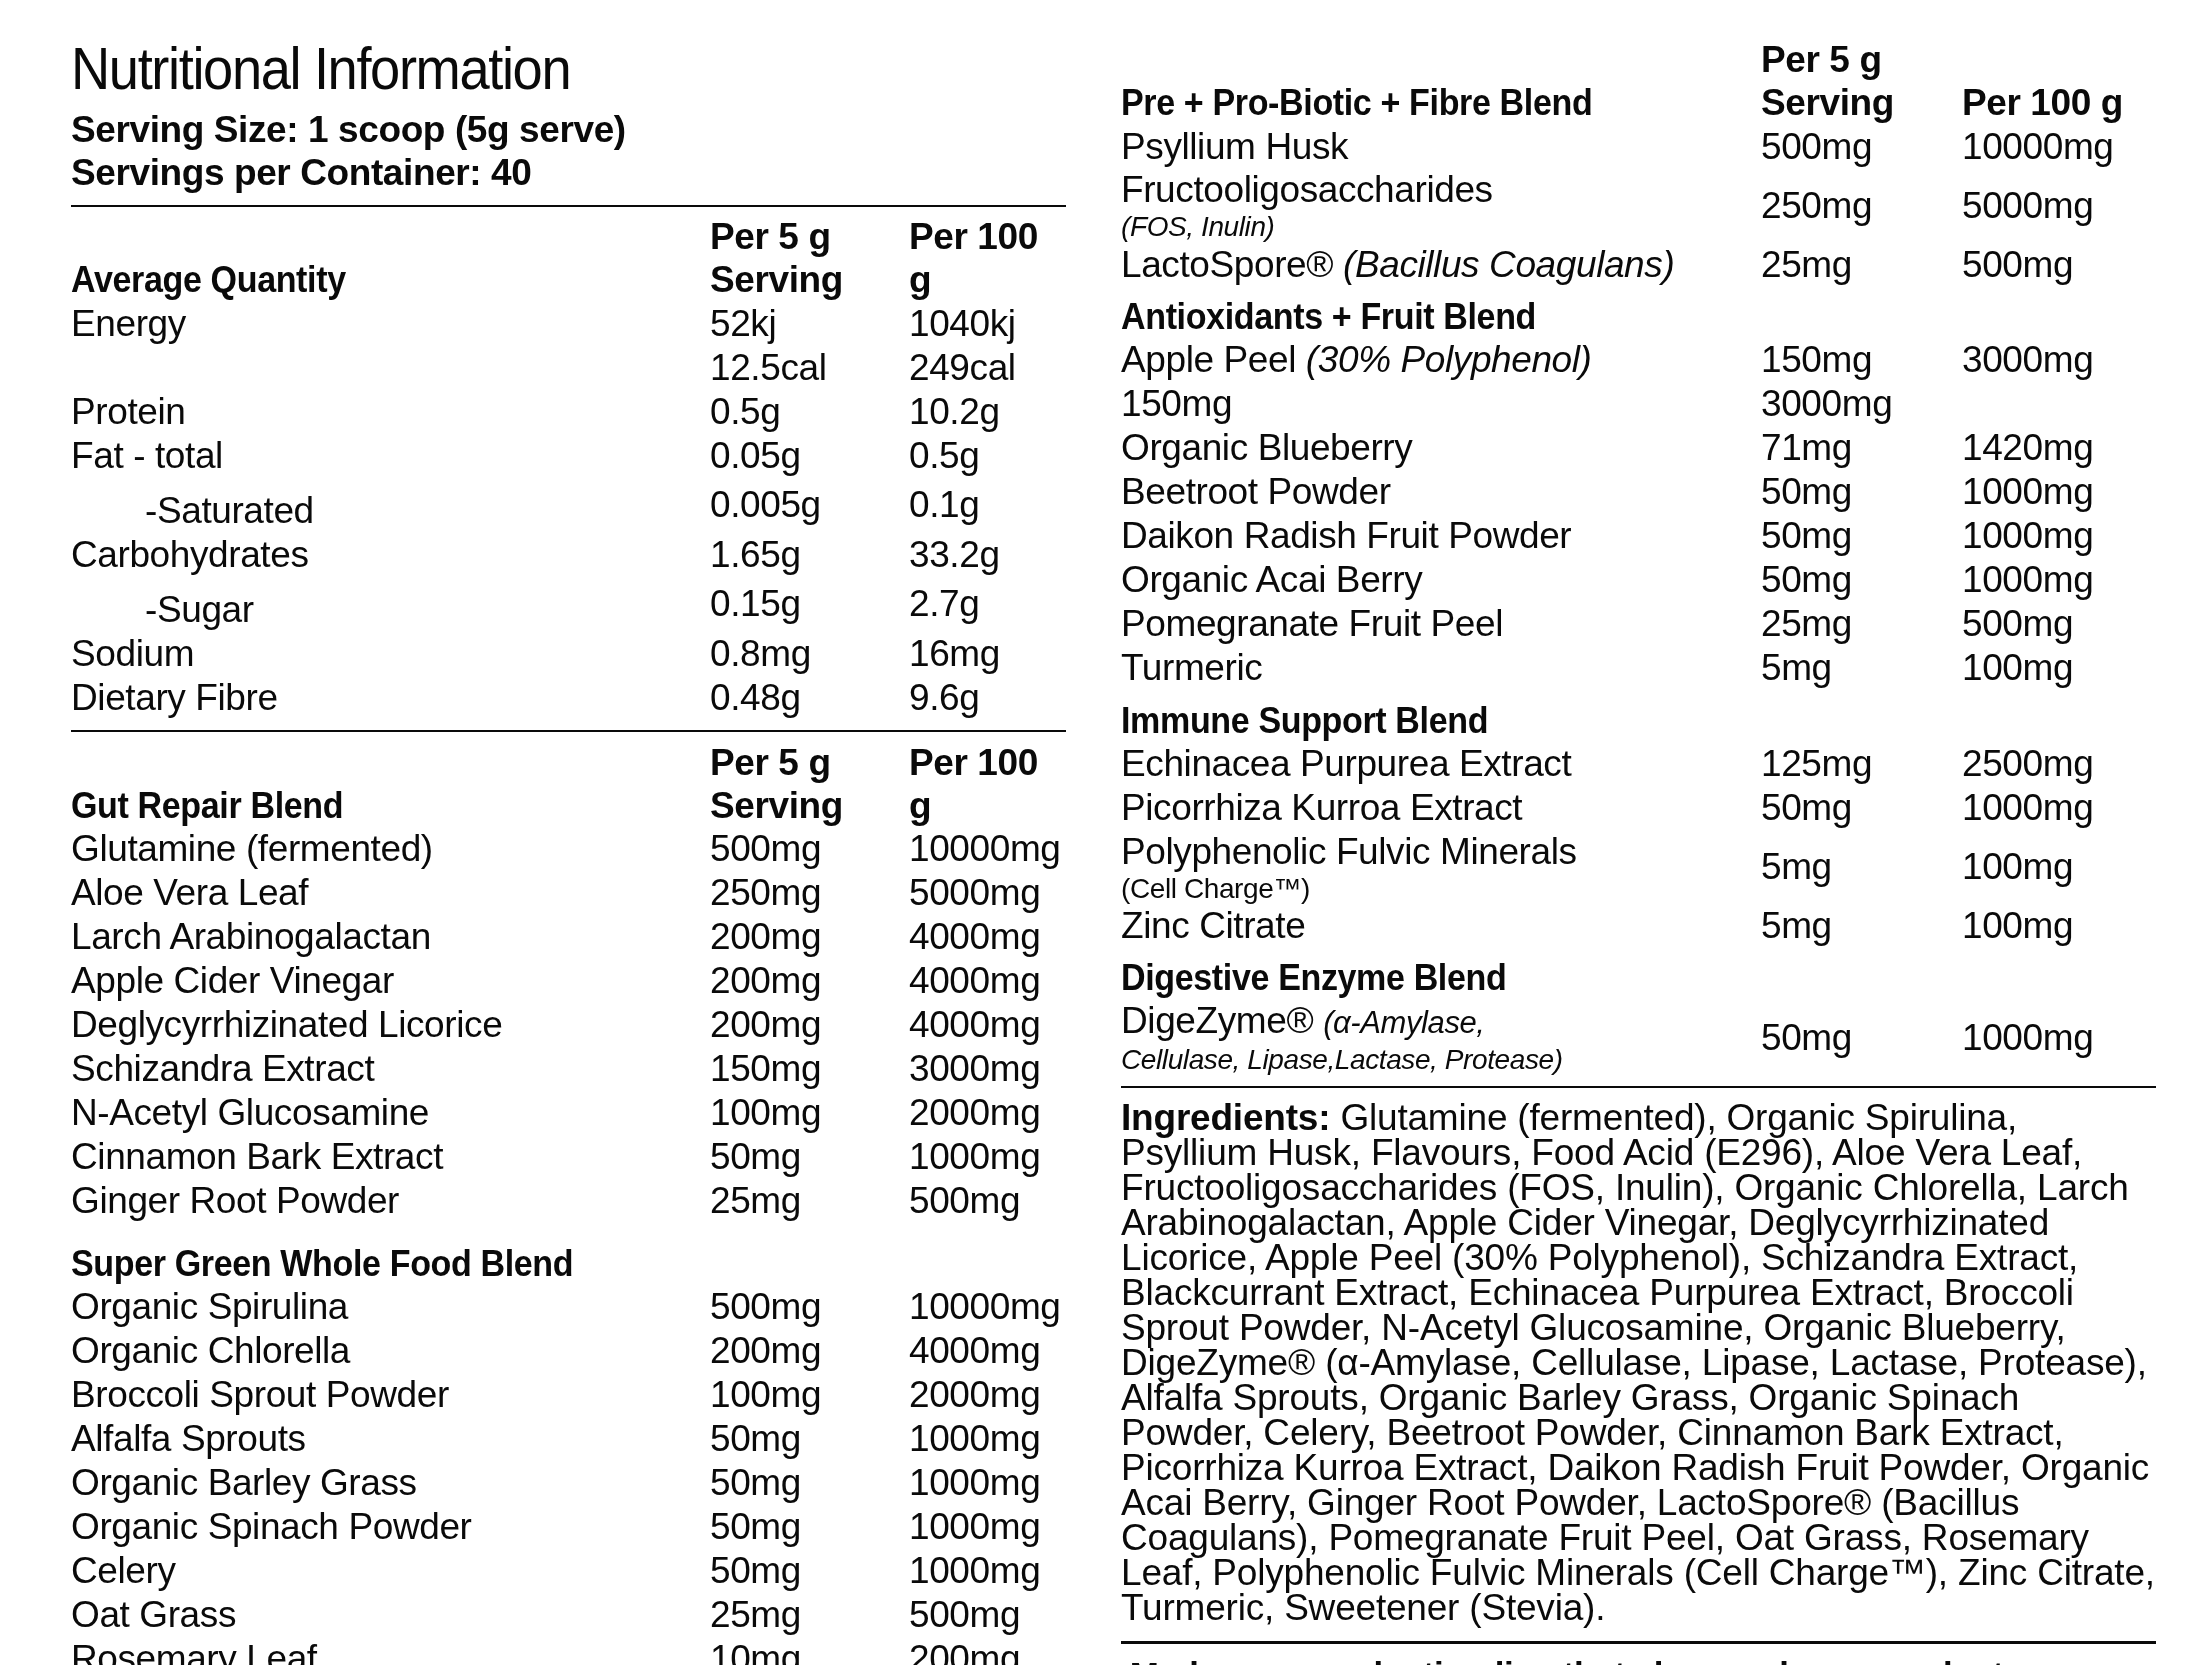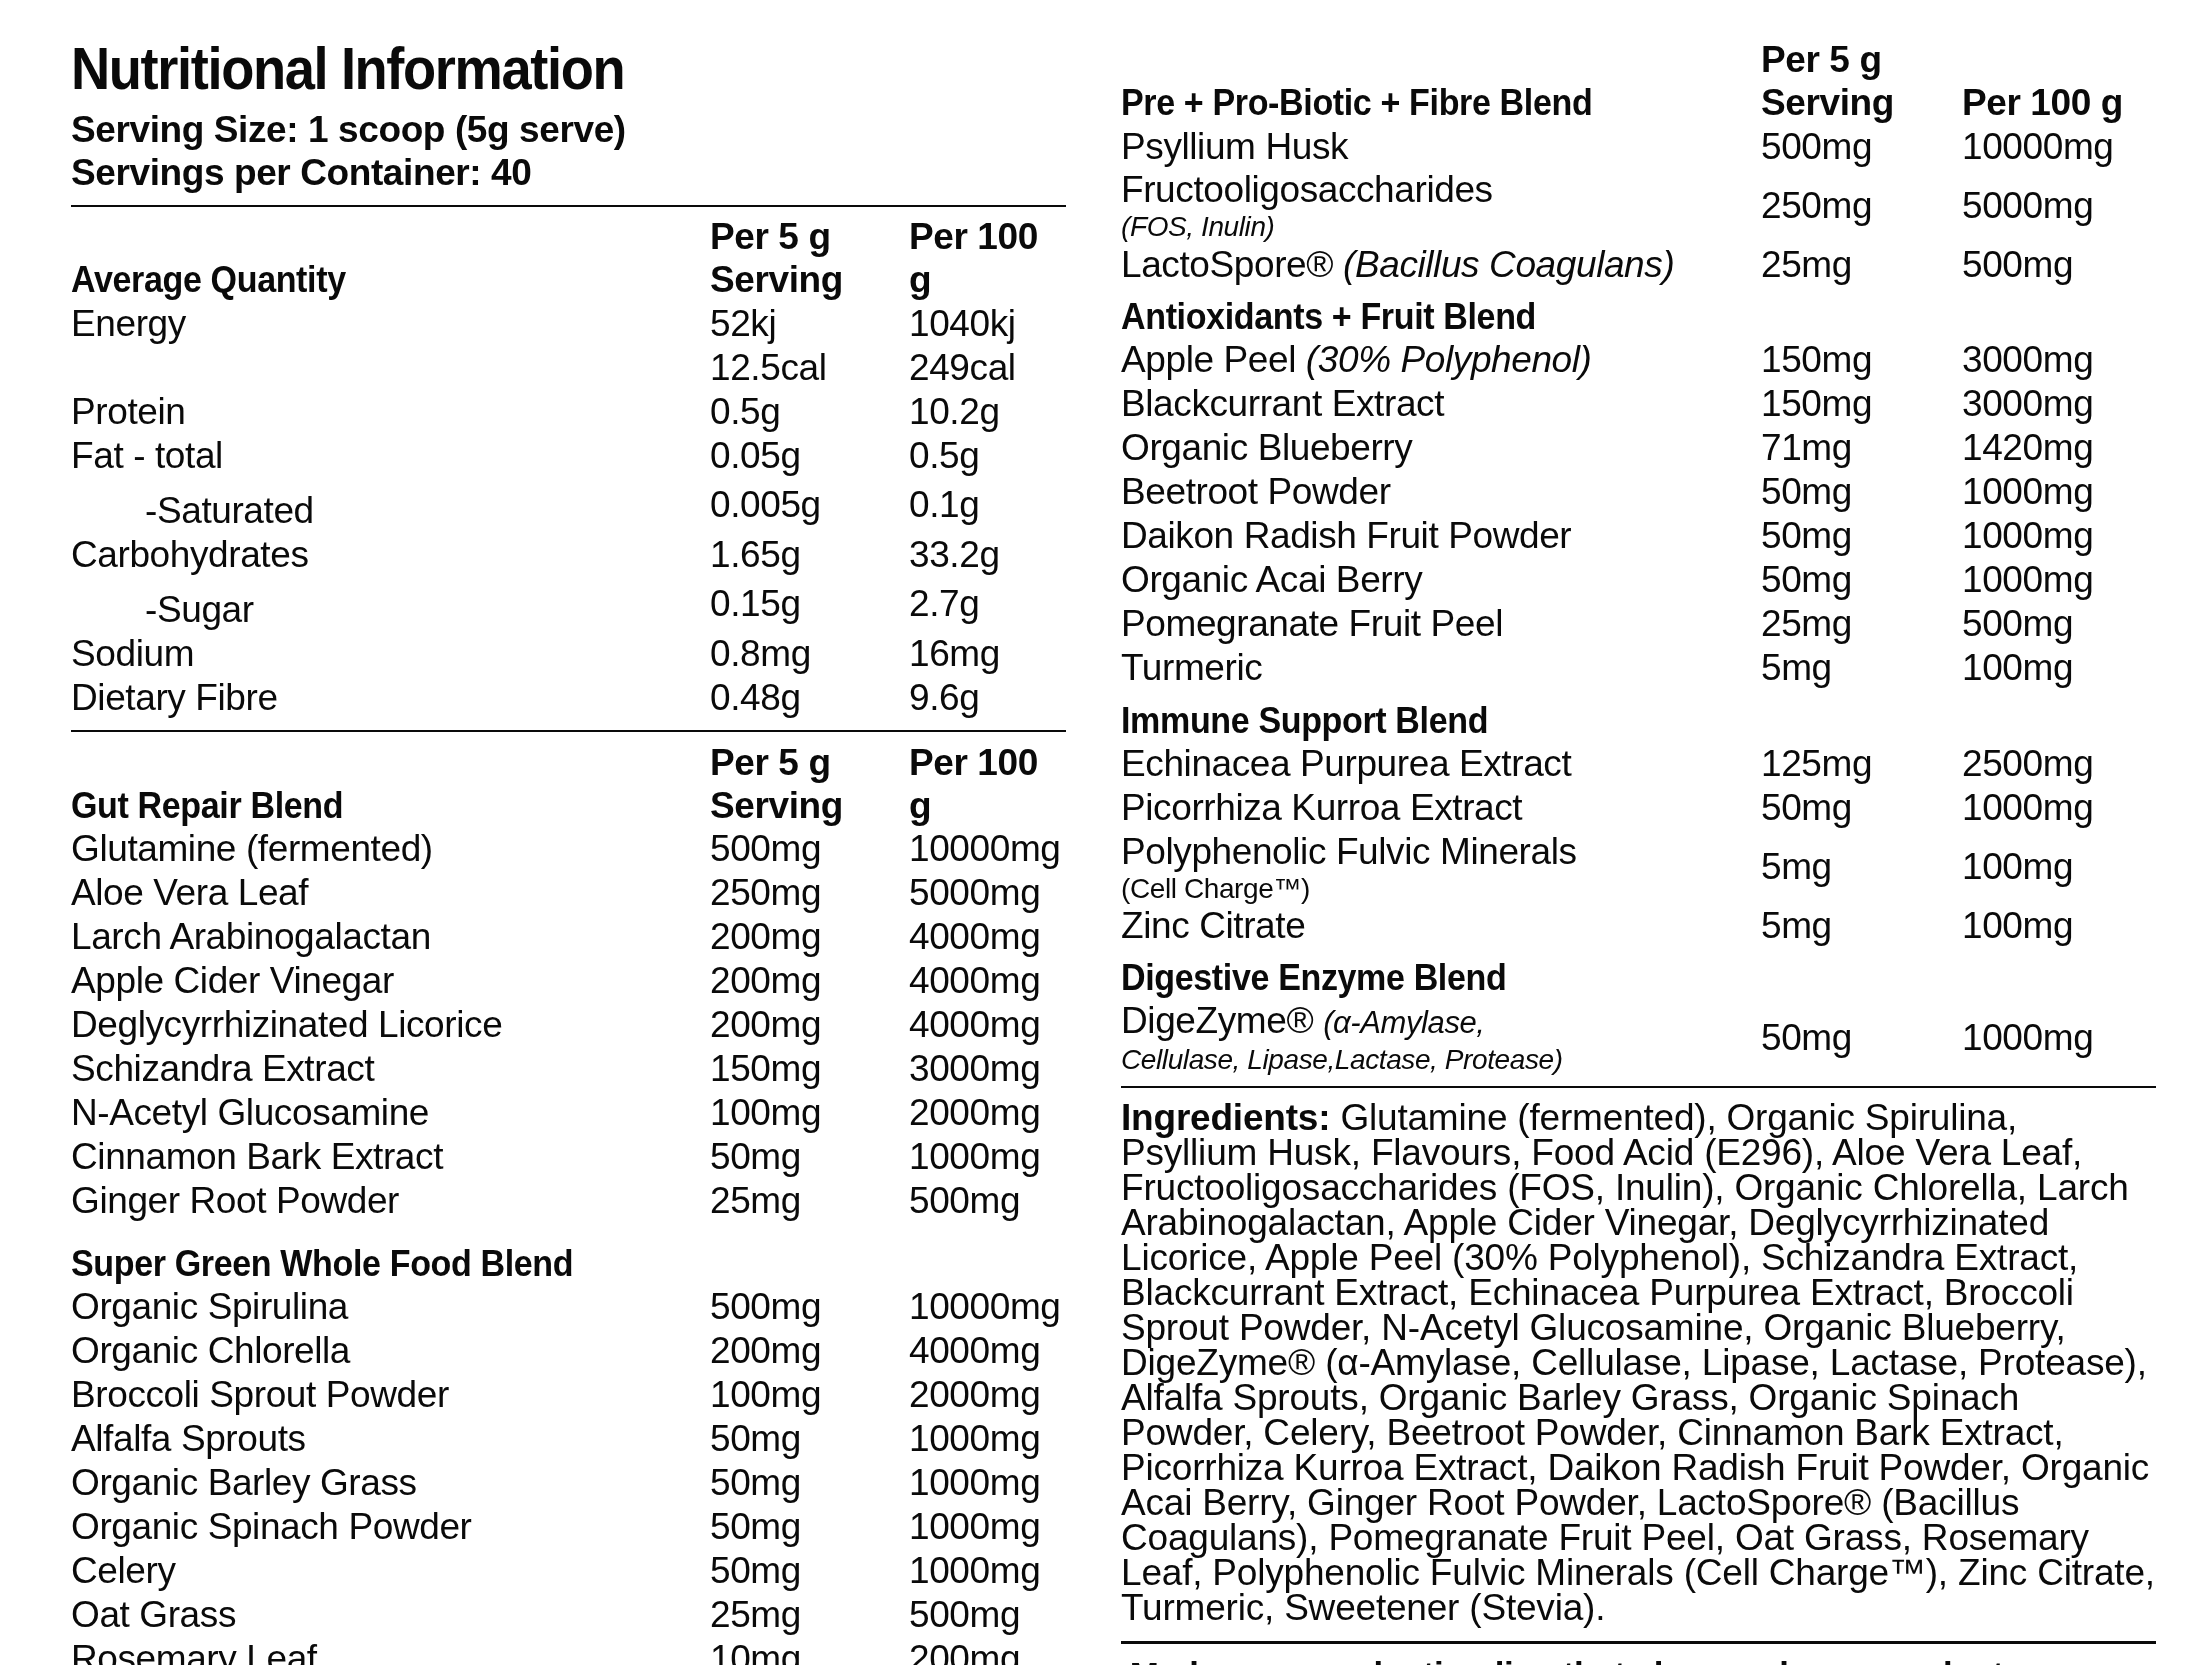--- a/index.html
+++ b/index.html
@@ -6,21 +6,21 @@
     margin: 0; padding: 0;
     width: 2205px; height: 1666px;
     background: #ffffff; color: #0a0a0a;
     font-family: "Liberation Sans", "DejaVu Sans", sans-serif;
     overflow: hidden; position: relative;
   }
   .col { position: absolute; top: 38px; }
   .col-left  { left: 71px;  width: 995px; --name-w: 639px; --v1-w: 199px; }
   .col-right { left: 1121px; width: 1035px; --name-w: 640px; --v1-w: 201px; }
 
-  .title { margin: 0 0 7.4px 0; font-size: 59px; line-height: 63px; font-weight: bold; letter-spacing: -1.5px; }
+  .title { margin: 0 0 7.4px 0; font-size: 59px; line-height: 63px; font-weight: normal; letter-spacing: -1.5px; }
   .condense { display: inline-block; transform: scaleX(0.92); transform-origin: left bottom; white-space: nowrap; }
   .serving-line { font-weight: bold; font-size: 37px; line-height: 43px; letter-spacing: -0.4px; }
 
   .divider  { border-top: 2.9px solid #0a0a0a; margin-top: 10.3px; }
   .divider2 { border-top: 3.7px solid #0a0a0a; }
 
   .row {
     display: grid;
     grid-template-columns: var(--name-w) var(--v1-w) 1fr;
     align-items: center;
@@ -253,21 +253,20 @@
           <div class="cell name heading"><span class="condense">Antioxidants + Fruit Blend</span></div>
           <div class="cell v colhead"></div>
           <div class="cell v colhead"></div>
         </div>
         <div class="row">
           <div class="cell name"><span class="nm">Apple Peel</span> <span class="it">(30% Polyphenol)</span></div>
           <div class="cell v">150mg</div>
           <div class="cell v">3000mg</div>
         </div>
         <div class="row">
-          <div class="cell name"><span class="nm">Blackcurrant Extract</span></div>
           <div class="cell v">150mg</div>
           <div class="cell v">3000mg</div>
         </div>
         <div class="row">
           <div class="cell name"><span class="nm">Organic Blueberry</span></div>
           <div class="cell v">71mg</div>
           <div class="cell v">1420mg</div>
         </div>
         <div class="row">
           <div class="cell name"><span class="nm">Beetroot Powder</span></div>

